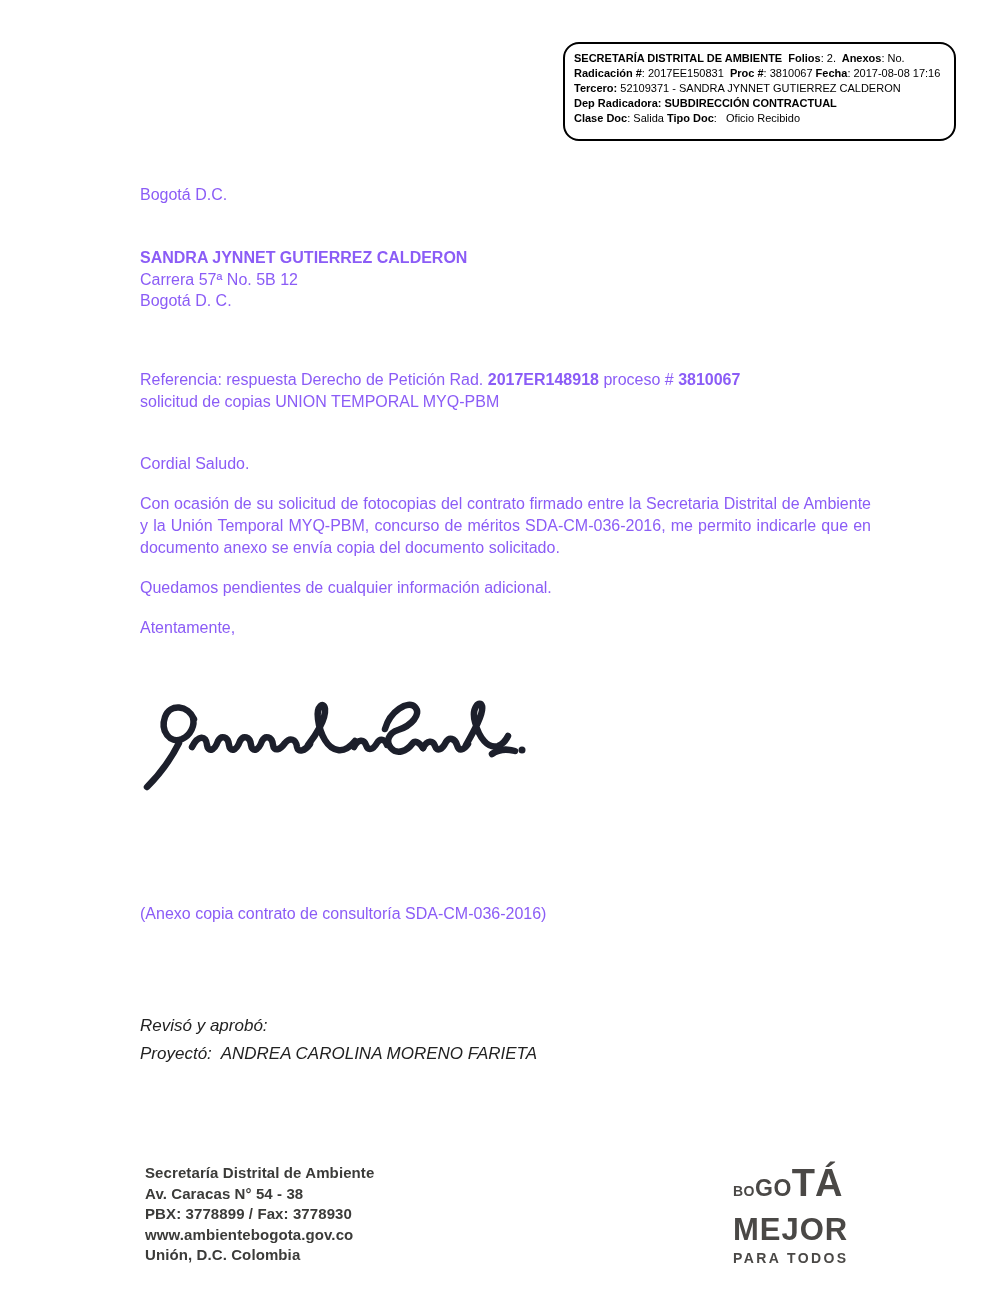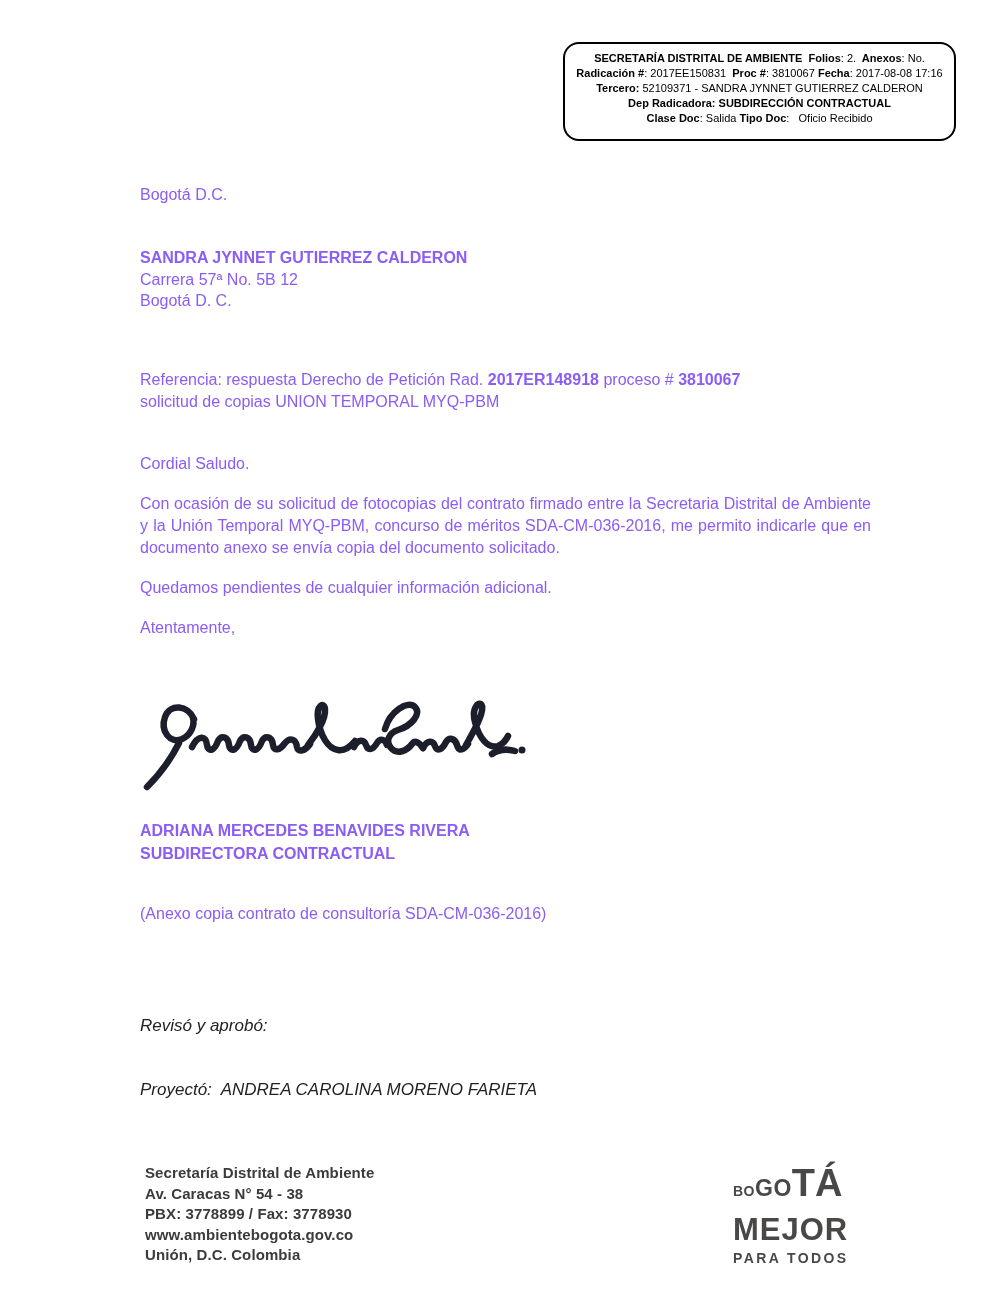--- a/index.html
+++ b/index.html
@@ -7,39 +7,39 @@
   .page {
     position:relative; width:1000px; height:1294px; background:#ffffff;
     font-family:"Liberation Sans", sans-serif; color:#111111; overflow:hidden;
   }
   
   .stamp {
     position:absolute; left:563px; top:42px; width:393px; height:99px;
     border:2.5px solid #000; border-radius:16px; padding:7px 9px 6px 9px;
     font-size:11px; line-height:14.9px; color:#000;
   }
-  .s-line { white-space:pre;text-align:center; }
+  .s-line { white-space:pre; }
   .s-line b { font-weight:bold; }
   
   .abs { position:absolute; }
   .body-txt { font-size:16px; line-height:22px; color:#8b5cf6; }
   .bold { font-weight:bold; }
   .city { left:140px; top:184px; }
   .recipient { left:140px; top:247px; line-height:21.5px; }
   .reference { left:140px; top:369px; width:740px; }
   .greeting { left:140px; top:453px; }
   .para1 { left:140px; top:493px; width:731px; text-align:justify; }
   .para2 { left:140px; top:577px; }
   .closing { left:140px; top:617px; }
   .sig-wrap { left:142px; top:697px; width:388px; height:96px; }
   .signer { left:140px; top:820px; line-height:22.5px; font-weight:bold; }
   .annex { left:140px; top:903px; }
   .small-italic { font-size:17px; font-style:italic; color:#222; white-space:pre; }
   .reviewed { left:140px; top:1016px; }
-  .projected { left:140px; top:1044px;margin-top:36px; }
+  .projected { left:140px; top:1044px; }
   
   .footer-left {
     left:145px; top:1163px; font-size:15px; line-height:20.5px;
     font-weight:bold; color:#3b3b39; letter-spacing:0.1px;
   }
   .logo { left:733px; top:1161px; width:126px; color:#4a4846; }
   .logo-bogota { line-height:44px; height:46px; font-weight:bold; white-space:nowrap; }
   .lg-sz1 { font-size:14px; letter-spacing:0.5px; }
   .lg-sz2 { font-size:23px; letter-spacing:0.5px; }
   .lg-sz3 { font-size:38px; letter-spacing:0px;text-align:right; }
@@ -87,24 +87,20 @@
         <path d="M212,50 C216,42 222,42 224,48 C226,54 231,53 235,46 C238,41 243,42 245,48"></path>
         <path d="M243,32 C248,14 266,3 273,10 C280,17 269,29 256,33 C247,36 243,44 249,51 C255,58 265,54 270,47 C273,43 277,45 281,51"></path>
         <path d="M281,51 C285,43 291,43 293,49 C295,55 300,53 304,45 C307,40 313,41 315,48 C317,55 322,53 326,47"></path>
         <path d="M324,48 C332,34 342,16 340,9 C338,3 329,10 333,25 C337,41 346,52 356,49 C361,47 364,43 366,39"></path>
         <path d="M350,57 C357,52 366,52 373,54"></path>
         <circle cx="380" cy="53" r="3.5" fill="#1c1f2b" stroke="none"></circle>
       </g>
     </svg>
   </div>
 
-  <div class="abs body-txt signer">
-    <div>ADRIANA MERCEDES BENAVIDES RIVERA</div>
-    <div>SUBDIRECTORA CONTRACTUAL</div>
-  </div>
 
   <div class="abs body-txt annex">(Anexo copia contrato de consultoría SDA-CM-036-2016)</div>
 
   <div class="abs small-italic reviewed">Revisó y aprobó:</div>
   <div class="abs small-italic projected">Proyectó:  ANDREA CAROLINA MORENO FARIETA</div>
 
   <div class="abs footer-left">
     <div>Secretaría Distrital de Ambiente</div>
     <div>Av. Caracas N° 54 - 38</div>
     <div>PBX: 3778899 / Fax: 3778930</div>

